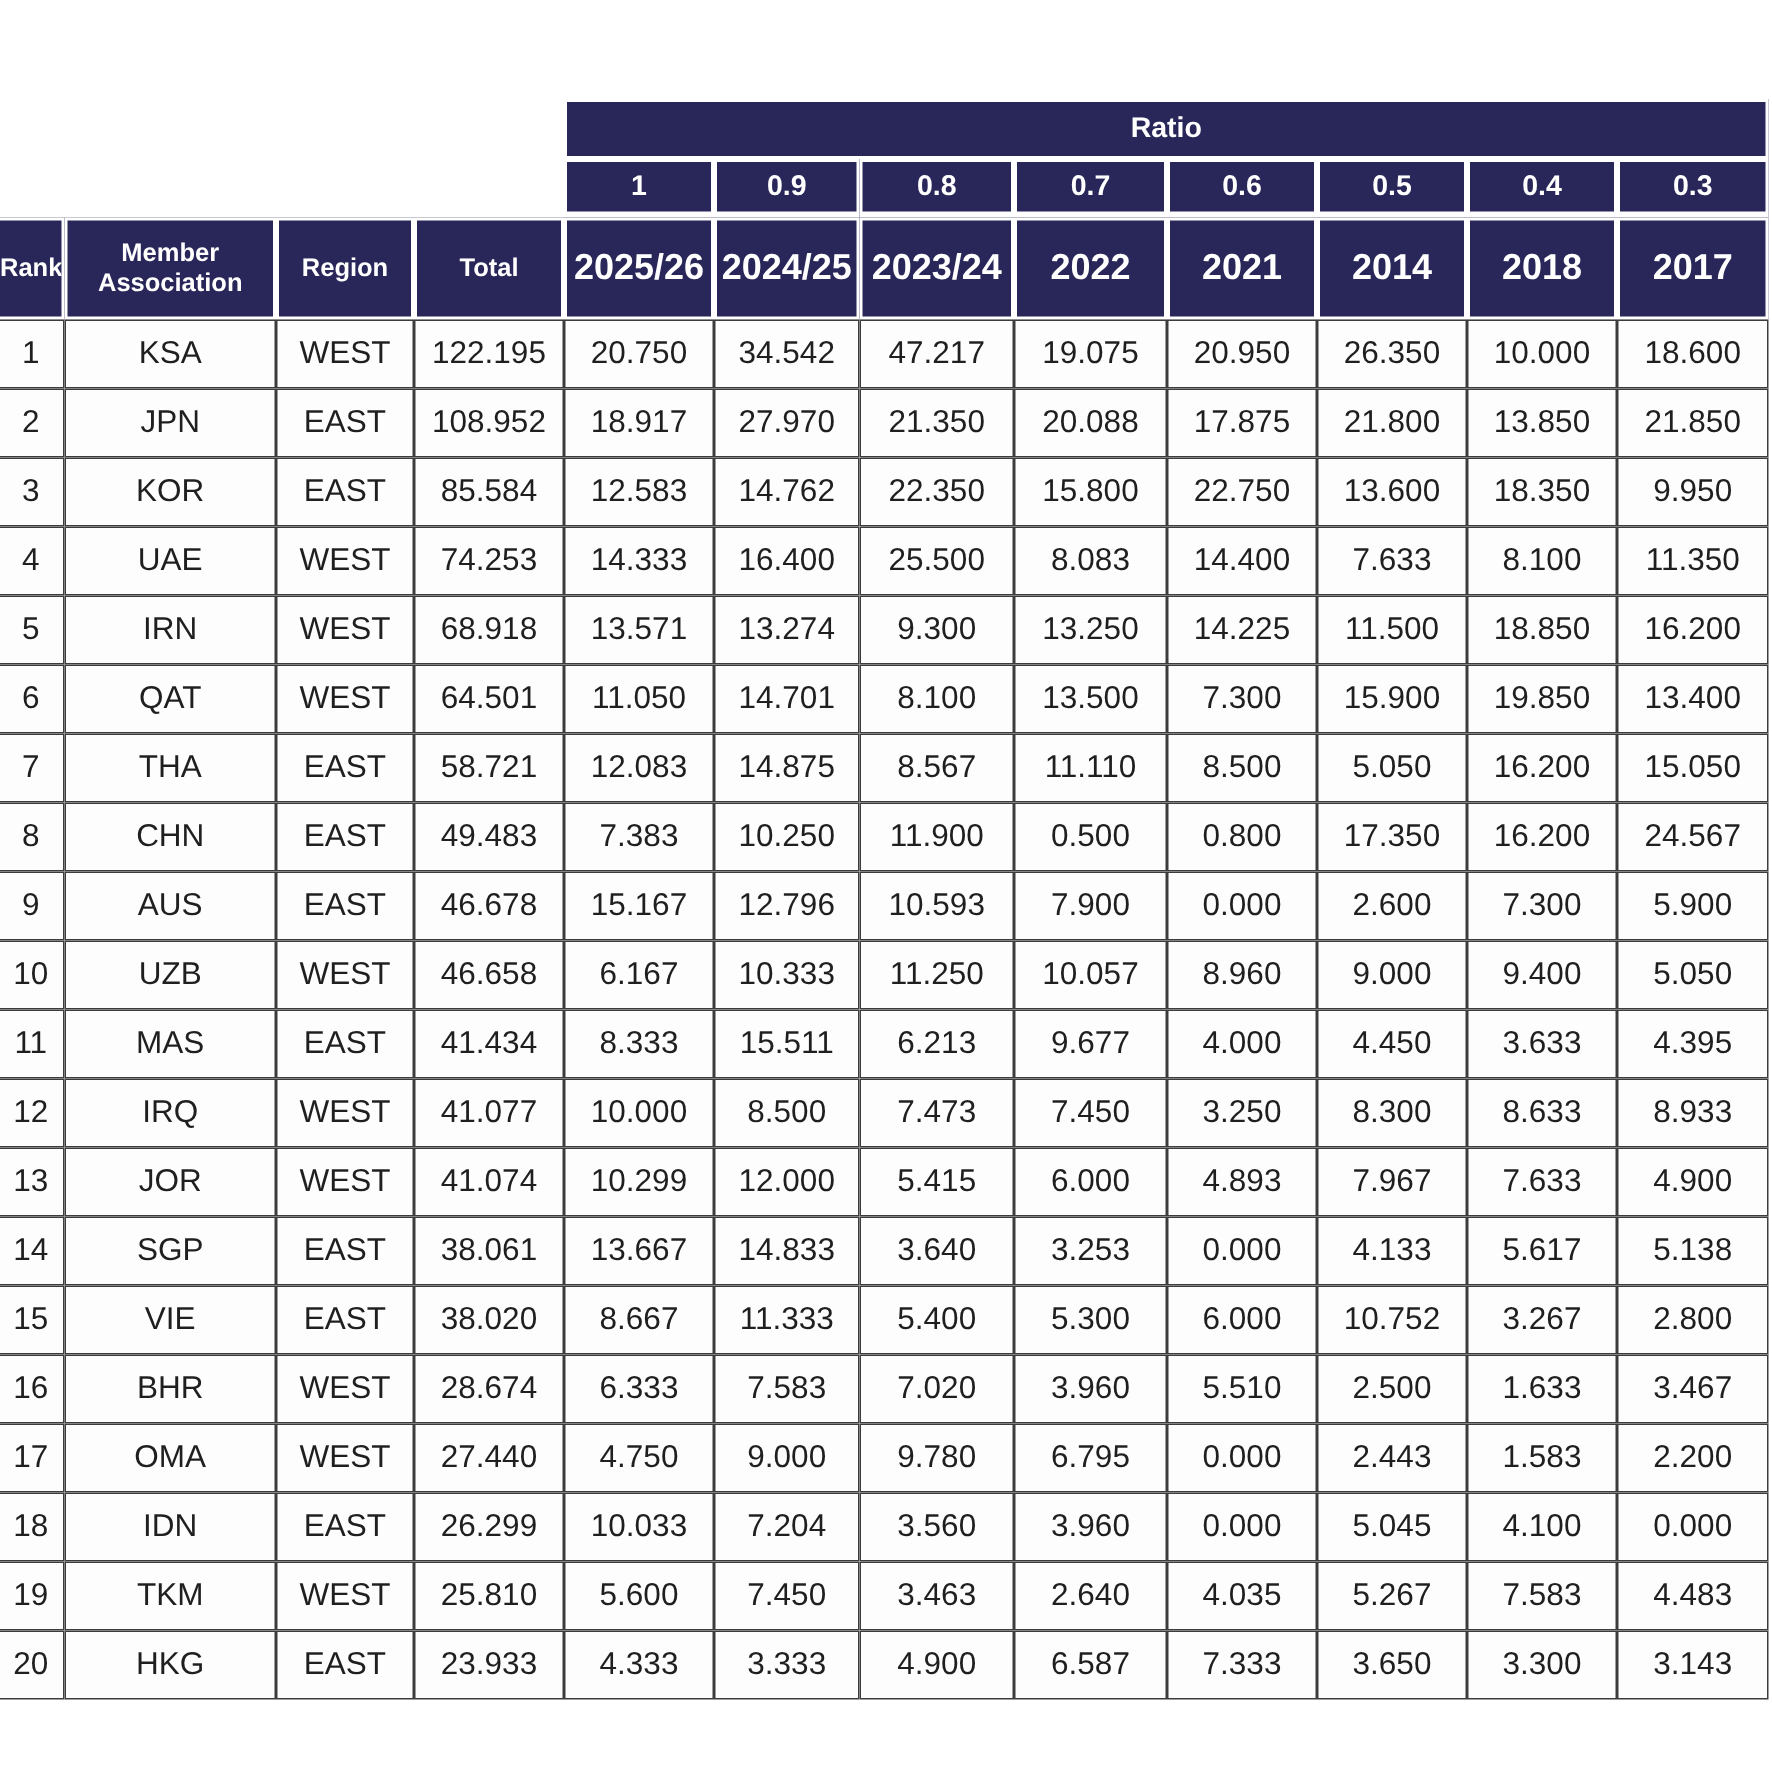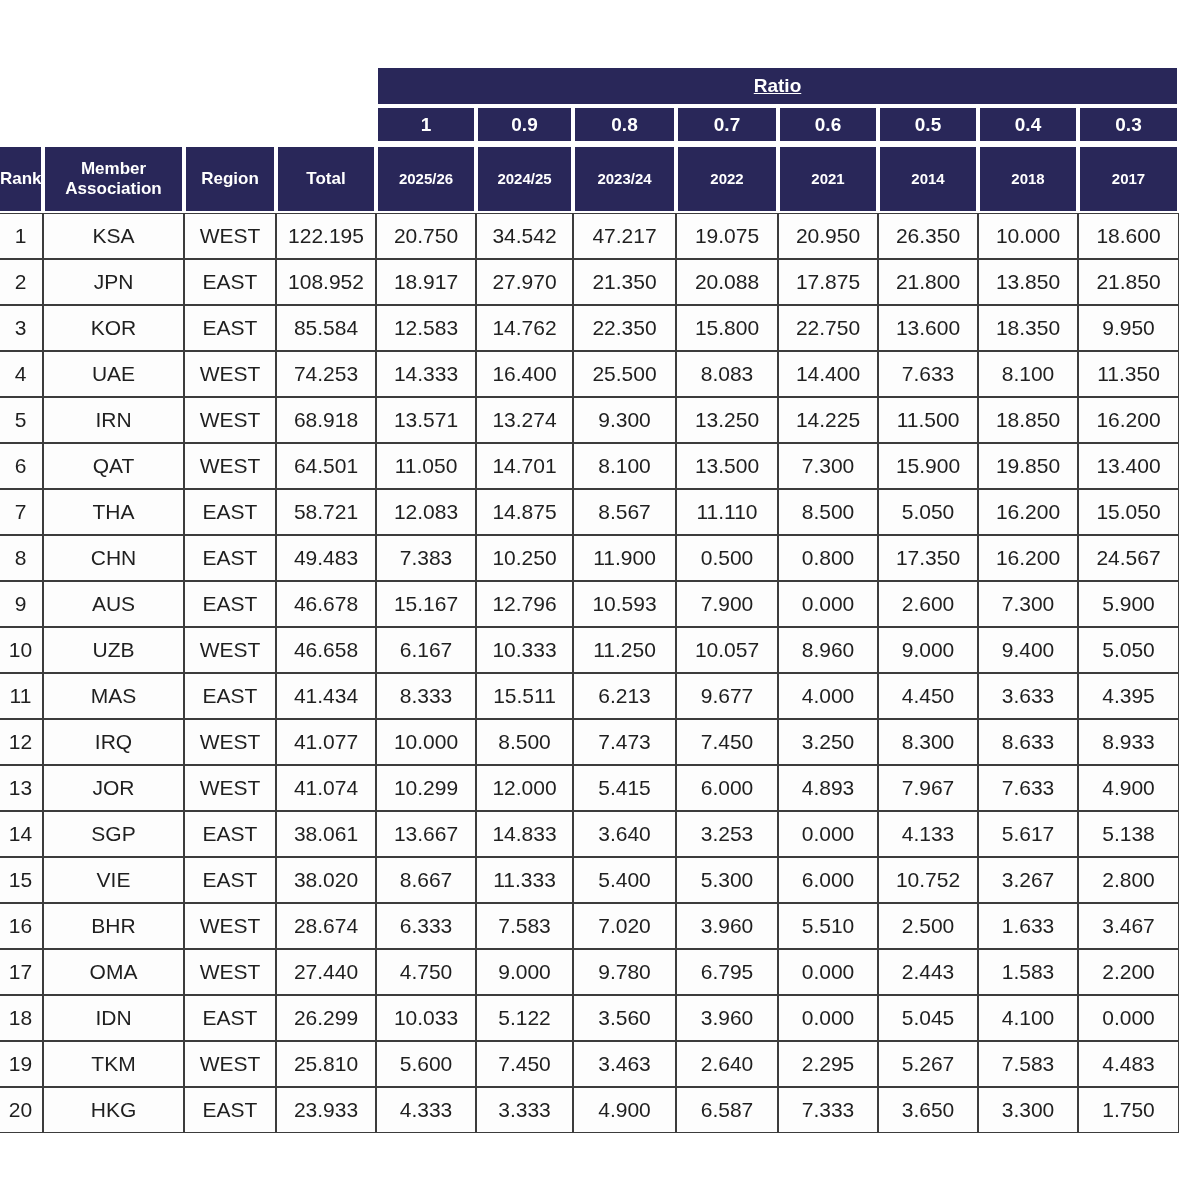--- a/index.html
+++ b/index.html
@@ -14,23 +14,23 @@
   }
   th,td{padding:0;text-align:center;vertical-align:middle;overflow:hidden;}
   
   .hdr{
     background:var(--navy,#292759);
     color:#ffffff;
     border:2px solid #ffffff;
     font-weight:700;
   }
   .blank{background:transparent;border:none;}
-  .ratio-label-row .hdr{height:36px;font-size:19px;text-decoration:underline;}
+  .ratio-label-row .hdr{height:36px;font-size:19px;}
   .ratio-values-row .hdr{height:33px;font-size:19px;border-bottom-width:4px;}
-  .col-header-row .hdr{height:64px;font-size:15px;line-height:1.15;}
+  .col-header-row .hdr{height:64px;font-size:24px;line-height:1.15;}
   .col-header-row .hdr.small{font-size:17px;}
   .col-header-row .hdr.assoc{font-size:17px;padding:0 6px;}
   
   tbody td{
     border:1px solid var(--grid,#3c3c3c);
     background:#fdfdfd;
     color:var(--ink,#1f1f1f);
     font-size:21px;
     height:44px;
   }
@@ -322,50 +322,50 @@
         <td>2.443</td>
         <td>1.583</td>
         <td>2.200</td>
       </tr>
       <tr>
         <td>18</td>
         <td>IDN</td>
         <td>EAST</td>
         <td>26.299</td>
         <td>10.033</td>
-        <td>5.122</td>
+        <td>7.204</td>
         <td>3.560</td>
         <td>3.960</td>
         <td>0.000</td>
         <td>5.045</td>
         <td>4.100</td>
         <td>0.000</td>
       </tr>
       <tr>
         <td>19</td>
         <td>TKM</td>
         <td>WEST</td>
         <td>25.810</td>
         <td>5.600</td>
         <td>7.450</td>
         <td>3.463</td>
         <td>2.640</td>
-        <td>2.295</td>
+        <td>4.035</td>
         <td>5.267</td>
         <td>7.583</td>
         <td>4.483</td>
       </tr>
       <tr>
         <td>20</td>
         <td>HKG</td>
         <td>EAST</td>
         <td>23.933</td>
         <td>4.333</td>
         <td>3.333</td>
         <td>4.900</td>
         <td>6.587</td>
         <td>7.333</td>
         <td>3.650</td>
         <td>3.300</td>
-        <td>1.750</td>
+        <td>3.143</td>
       </tr>
     </tbody>
 </table>
 
 </body></html>

